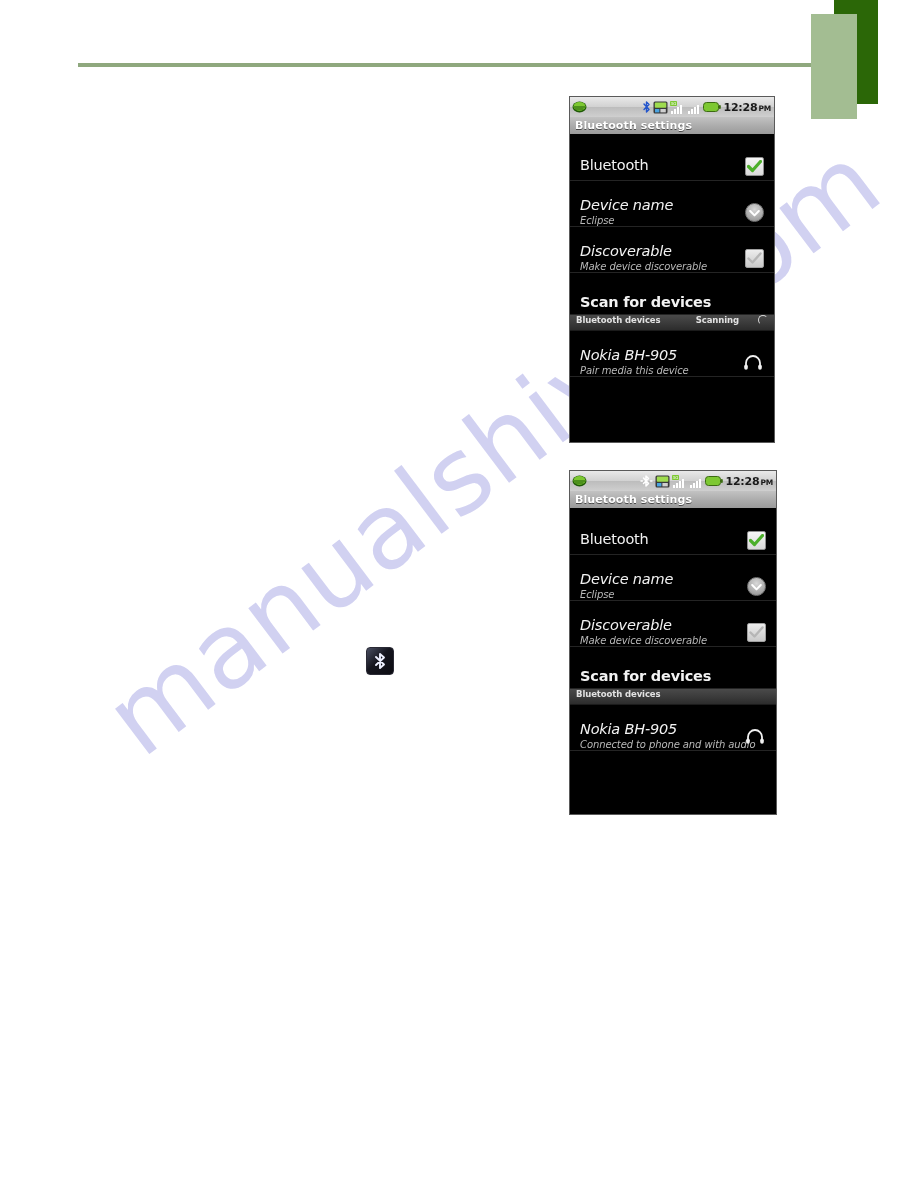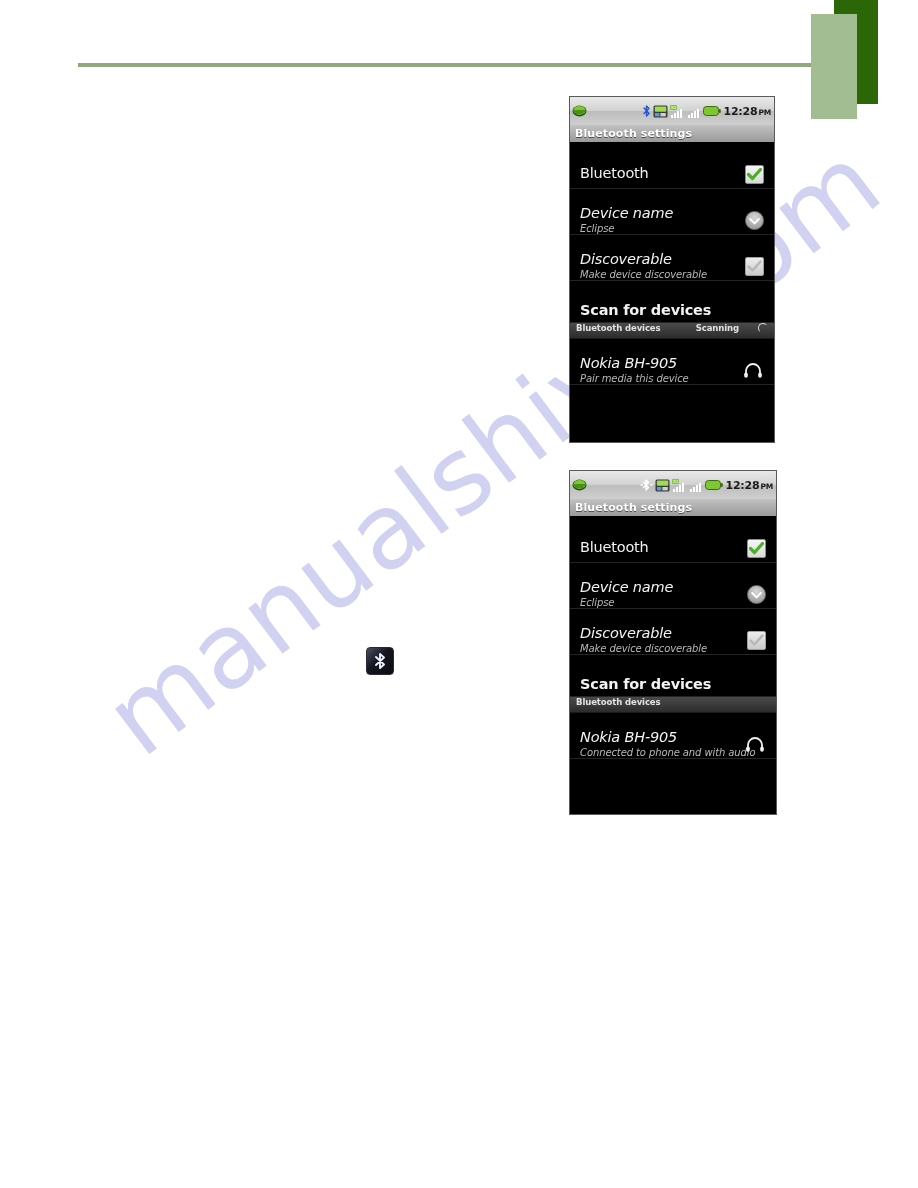--- a/index.html
+++ b/index.html
@@ -76,21 +76,21 @@
     background: #000000;
     border: 1px solid #5a5a5a;
     box-sizing: border-box;
     overflow: hidden;
   }
   .phone-1 { left: 569px; top: 96px;  width: 206px; height: 347px; }
   .phone-2 { left: 569px; top: 470px; width: 208px; height: 345px; }
 
   
   .statusbar {
-    height: 28px;
+    height: 20px;
     background: linear-gradient(to bottom, #e9e9e9 0%, #d2d2d2 48%, #bdbdbd 52%, #cfcfcf 100%);
     display: flex;
     align-items: center;
     padding: 0 3px 0 2px;
     box-sizing: border-box;
     position: relative;
   }
   .sb-left {
     display: flex;
     align-items: center;

